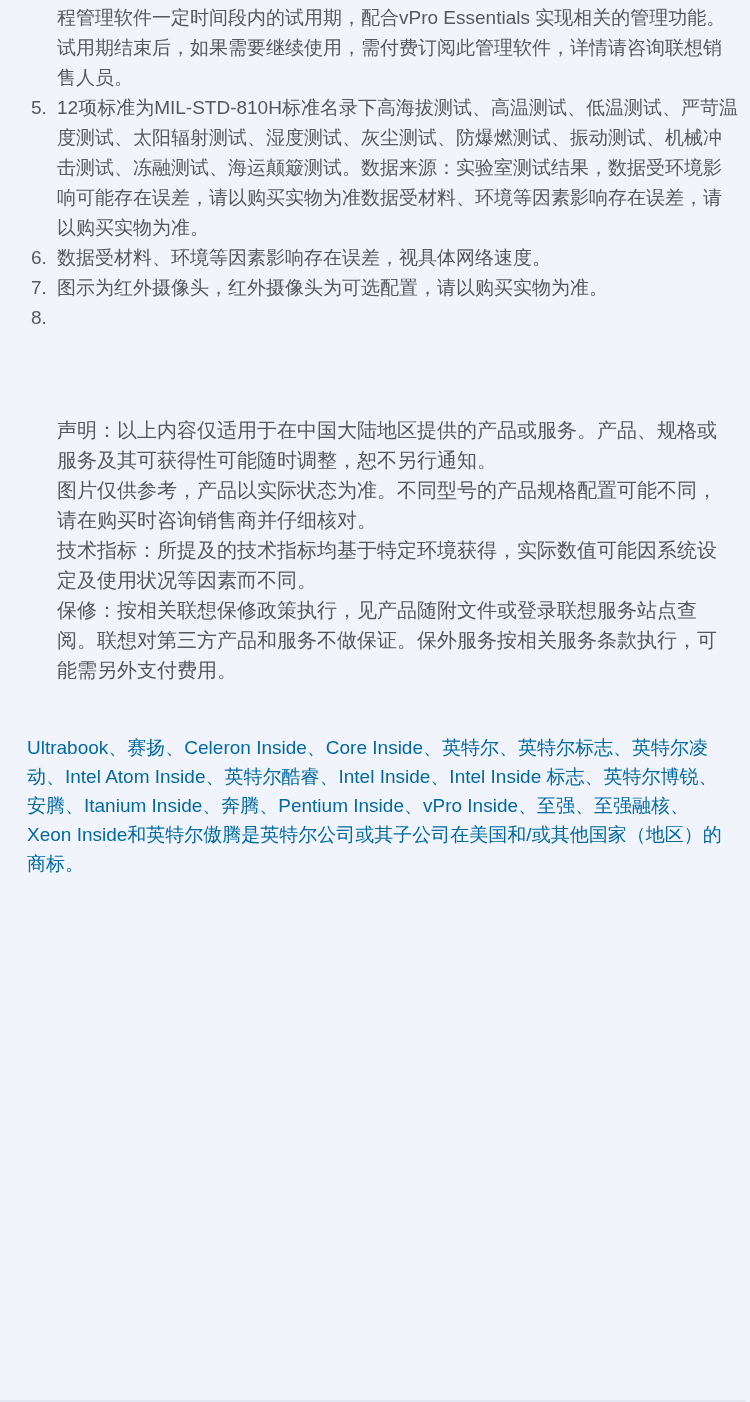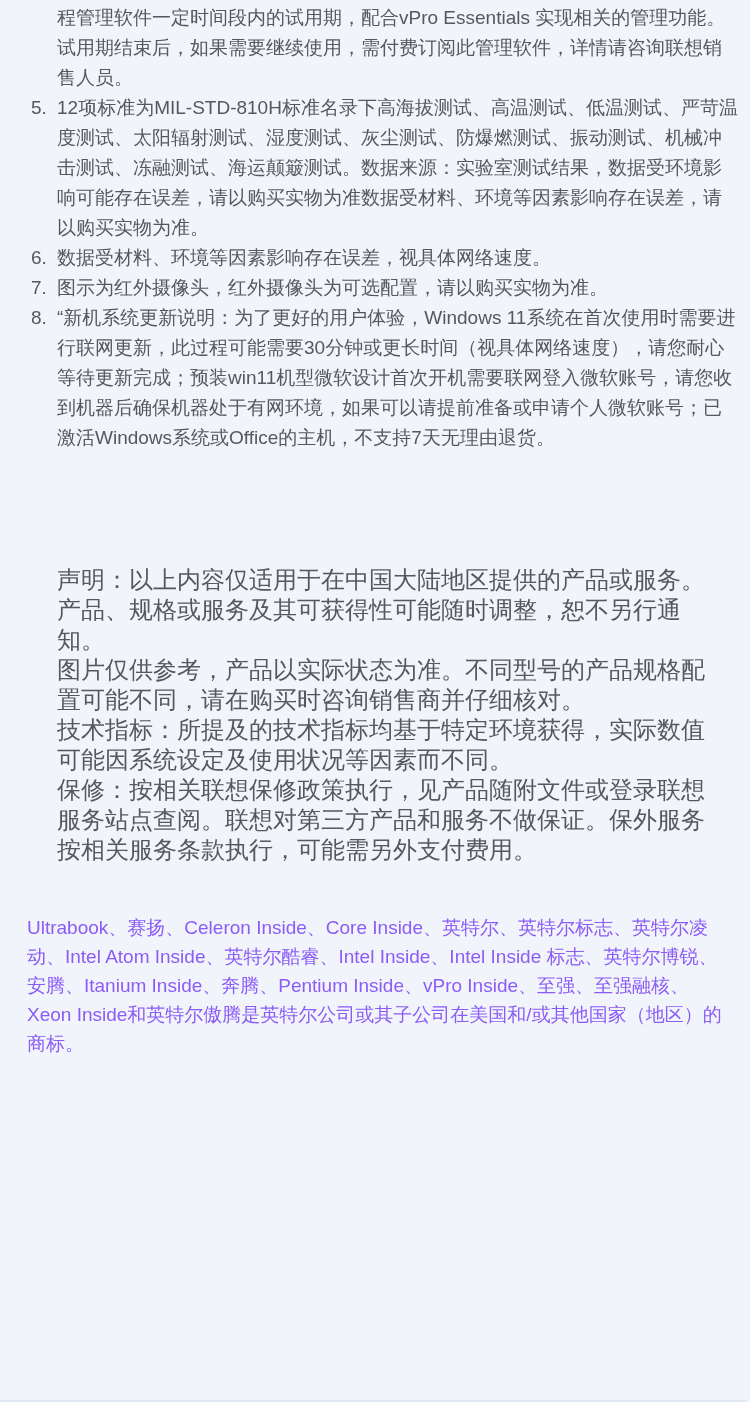--- a/index.html
+++ b/index.html
@@ -32,31 +32,31 @@
   .note-num {
     position: absolute;
     left: -26px;
     top: 0;
     width: 24px;
   }
   
   .disclaimer {
     margin-top: 112px;
     padding: 0 18px 0 57px;
-    font-size: 24px;
+    font-size: 20px;
     line-height: 30px;
   }
   .disclaimer p { margin: 0; }
   
   .trademark {
     margin-top: 48px;
     padding: 0 14px 0 27px;
     font-size: 19px;
     line-height: 29px;
-    color: #8b5cf6;
+    color: #0369a1;
   }
   .trademark p { margin: 0; }
   .bottom-line {
     position: absolute;
     left: 0;
     bottom: 0;
     width: 100%;
     height: 2px;
     background: #e1e7f2;
   }
@@ -79,21 +79,20 @@
       <p>数据受材料、环境等因素影响存在误差，视具体网络速度。</p>
     </div>
 
     <div class="note-item">
       <span class="note-num">7.</span>
       <p>图示为红外摄像头，红外摄像头为可选配置，请以购买实物为准。</p>
     </div>
 
     <div class="note-item">
       <span class="note-num">8.</span>
-      <p>“新机系统更新说明：为了更好的用户体验，Windows 11系统在首次使用时需要进行联网更新，此过程可能需要30分钟或更长时间（视具体网络速度），请您耐心等待更新完成；预装win11机型微软设计首次开机需要联网登入微软账号，请您收到机器后确保机器处于有网环境，如果可以请提前准备或申请个人微软账号；已激活Windows系统或Office的主机，不支持7天无理由退货。</p>
     </div>
   </section>
 
   <section class="disclaimer">
     <p>声明：以上内容仅适用于在中国大陆地区提供的产品或服务。产品、规格或服务及其可获得性可能随时调整，恕不另行通知。</p>
     <p>图片仅供参考，产品以实际状态为准。不同型号的产品规格配置可能不同，请在购买时咨询销售商并仔细核对。</p>
     <p>技术指标：所提及的技术指标均基于特定环境获得，实际数值可能因系统设定及使用状况等因素而不同。</p>
     <p>保修：按相关联想保修政策执行，见产品随附文件或登录联想服务站点查阅。联想对第三方产品和服务不做保证。保外服务按相关服务条款执行，可能需另外支付费用。</p>
   </section>
 

